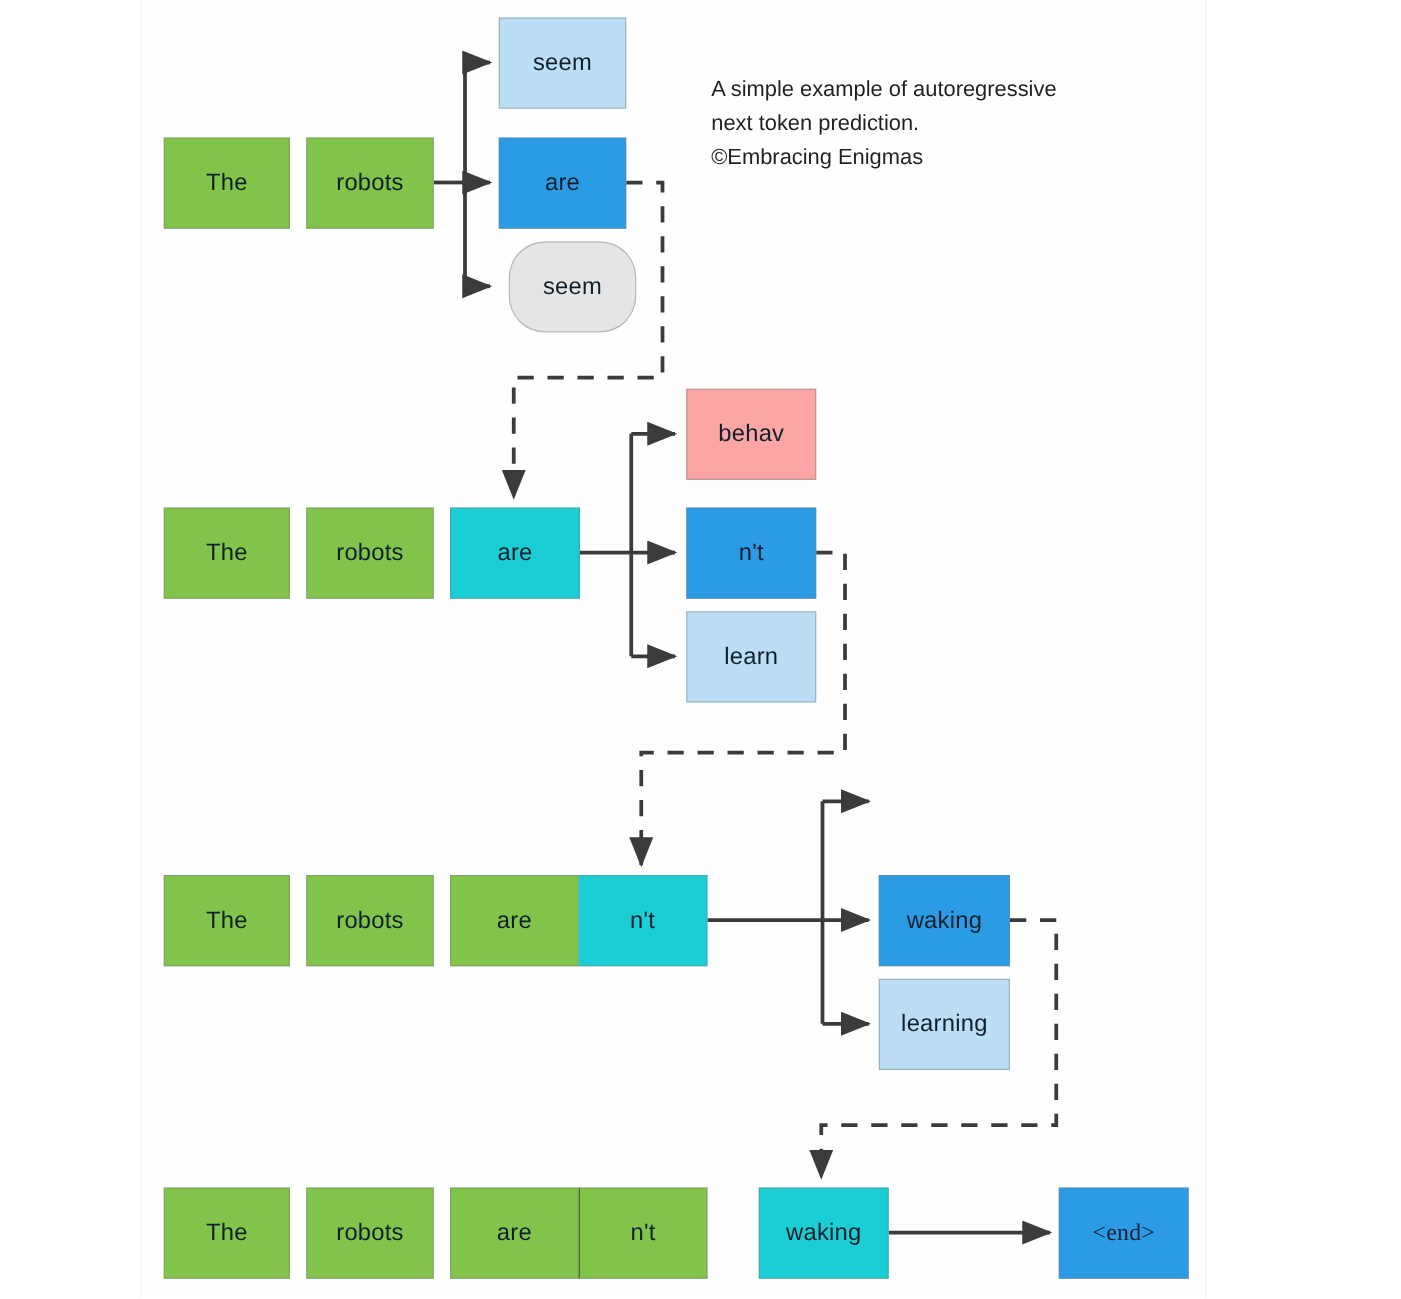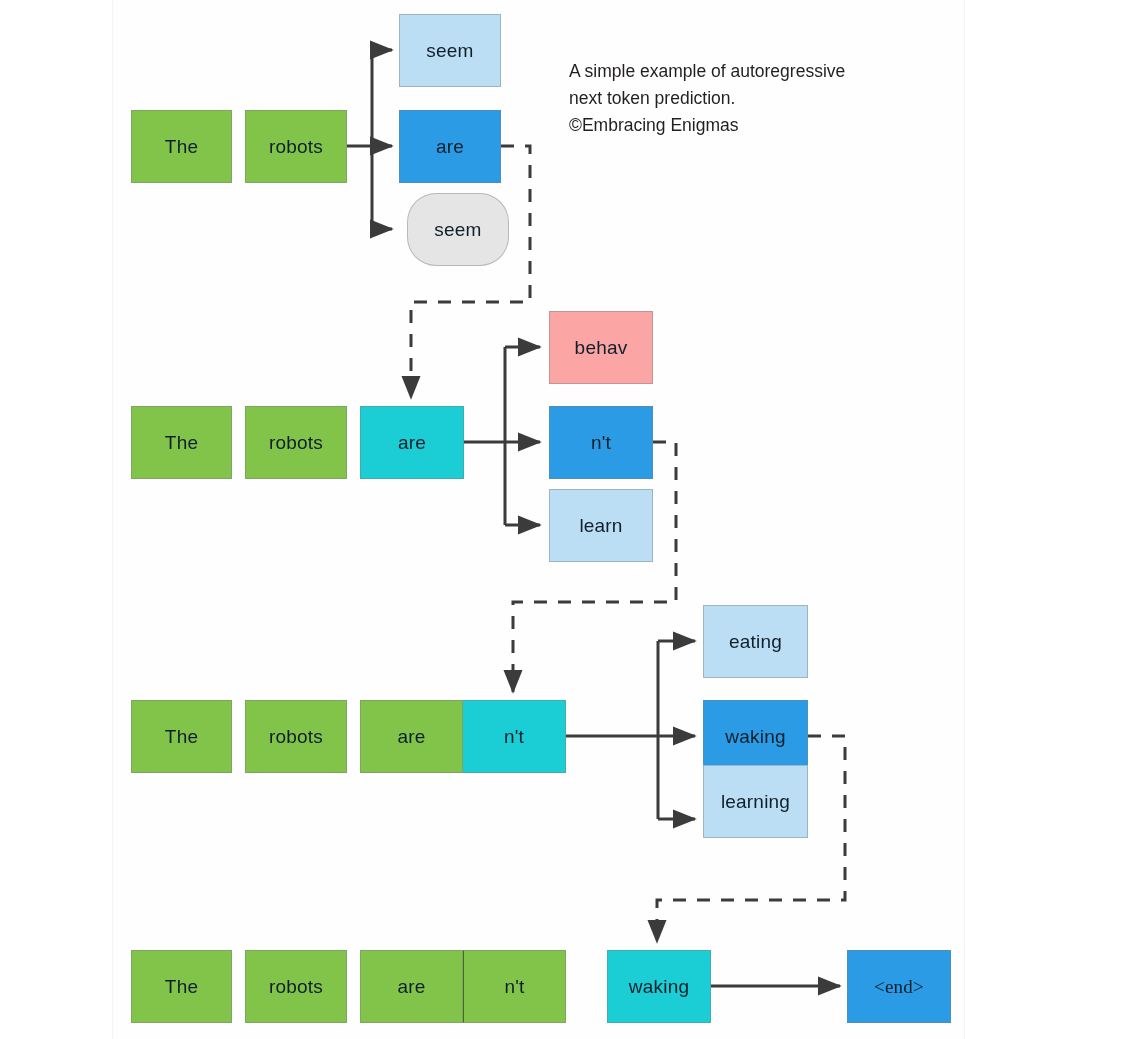--- a/index.html
+++ b/index.html
@@ -129,23 +129,22 @@
 
   <div class="tok" style="left:549px; top:311px; width:104px; height:73px; background:#fca5a5;">behav</div>
   <div class="tok" style="left:549px; top:406px; width:104px; height:73px; background:#2c9be6;">n't</div>
   <div class="tok" style="left:549px; top:489px; width:104px; height:73px; background:#bcdef5;">learn</div>
 
   <div class="tok" style="left:131px; top:700px; width:101px; height:73px; background:#82c44a;">The</div>
   <div class="tok" style="left:245px; top:700px; width:102px; height:73px; background:#82c44a;">robots</div>
   <div class="tok" style="left:360px; top:700px; width:103px; height:73px; background:#82c44a;">are</div>
   <div class="tok nogap-left" style="left:463px; top:700px; width:103px; height:73px; background:#1bcdd4;">n't</div>
 
-  <div class="tok" style="left:703px; top:605px; width:105px; height:73px; background:#bcdef5;">eating</div>
   <div class="tok" style="left:703px; top:700px; width:105px; height:73px; background:#2c9be6;">waking</div>
-  <div class="tok" style="left:703px; top:765px; width:105px; height:73px; background:#bcdef5;">learning</div>
+  <div class="tok" style="left:703px; top:783px; width:105px; height:73px; background:#bcdef5;">learning</div>
 
   <div class="tok" style="left:131px; top:950px; width:101px; height:73px; background:#82c44a;">The</div>
   <div class="tok" style="left:245px; top:950px; width:102px; height:73px; background:#82c44a;">robots</div>
   <div class="tok" style="left:360px; top:950px; width:103px; height:73px; background:#82c44a;">are</div>
   <div class="tok divider-left" style="left:463px; top:950px; width:103px; height:73px; background:#82c44a;">n't</div>
 
   <div class="tok" style="left:607px; top:950px; width:104px; height:73px; background:#1bcdd4;">waking</div>
   <div class="tok" style="left:847px; top:950px; width:104px; height:73px; background:#2c9be6;font-family:Liberation Serif, serif;">&lt;end&gt;</div>
 
   <div class="annotation">A simple example of autoregressive

